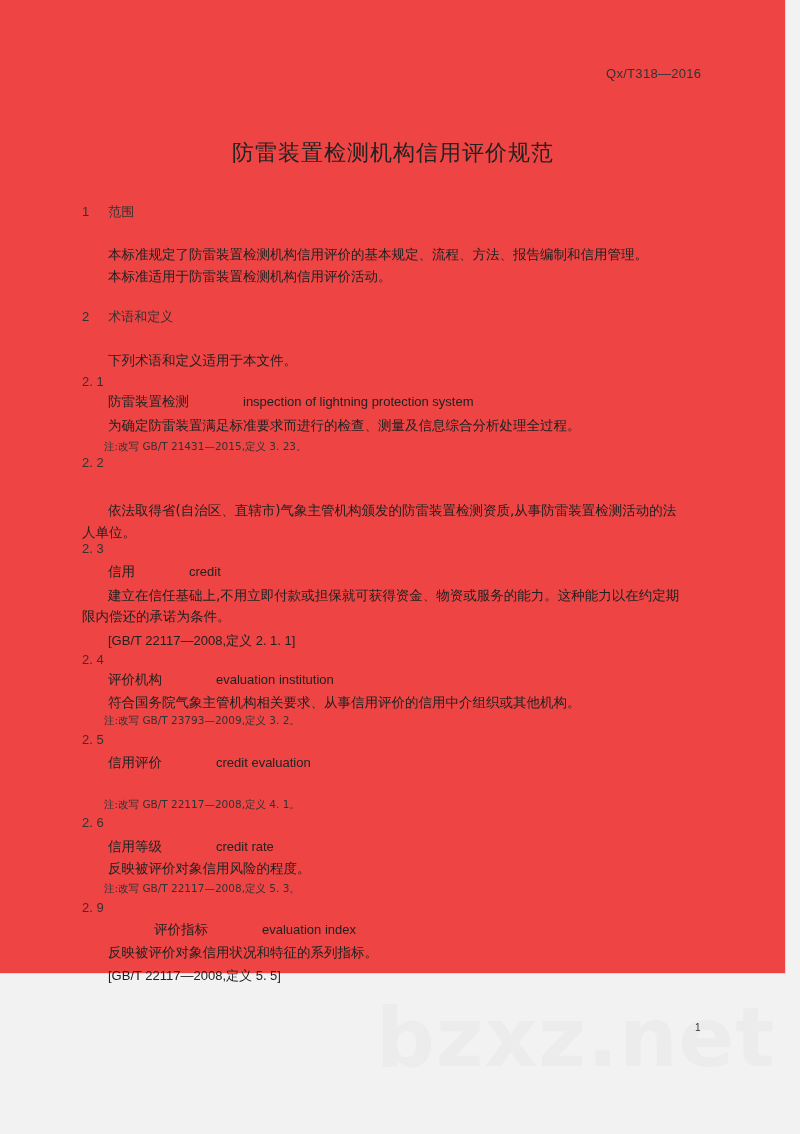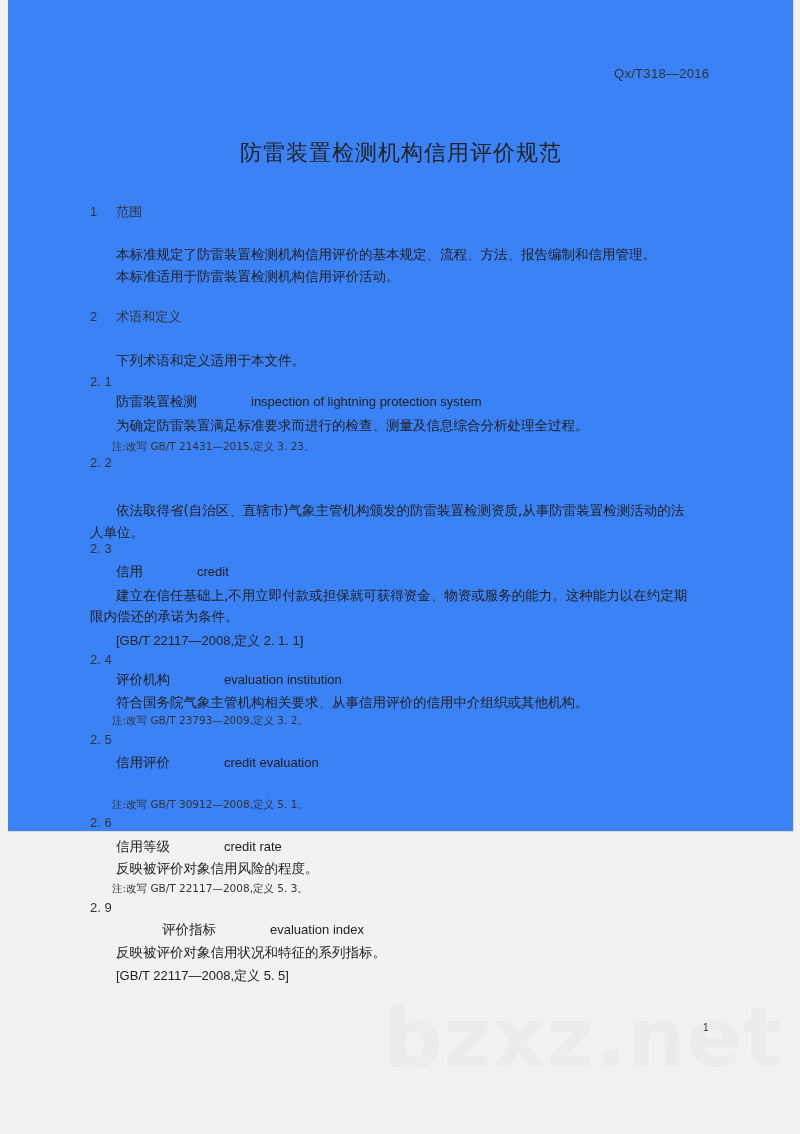--- a/index.html
+++ b/index.html
@@ -8,23 +8,23 @@
       background: #f2f2f2;
       overflow: hidden;
     }
     body {
       position: relative;
       font-family: "DejaVu Sans", "Liberation Sans", sans-serif;
       color: #2a2a2a;
     }
     .page {
       position: absolute;
-      left: 8px; top: 0;
-      width: 786px; height: 832px;
-      background: #3b82f6;
+      left: 0; top: 0;
+      width: 786px; height: 974px;
+      background: #ef4444;
       border-right: 1px solid #dcdcdc;
       border-bottom: 1px solid #dcdcdc;
     }
     .abs { position: absolute; white-space: nowrap; }
     .std-code {
       left: 606px; top: 66px;
       font-family: "Liberation Sans", sans-serif;
       font-size: 13px; color: #333;
       letter-spacing: 0.3px;
     }
@@ -127,21 +127,21 @@
   <div class="abs term-name" style="top:671px;">
     <span>评价机构</span><span class="en">evaluation institution</span>
   </div>
   <div class="abs body-text" style="top:694px;">符合国务院气象主管机构相关要求、从事信用评价的信用中介组织或其他机构。</div>
   <div class="abs note" style="top:714px;">注:改写 GB/T 23793—2009,定义 3. 2。</div>
 
   <div class="abs term-num" style="top:732px;">2. 5</div>
   <div class="abs term-name" style="top:754px;">
     <span>信用评价</span><span class="en">credit evaluation</span>
   </div>
-  <div class="abs note" style="top:798px;">注:改写 GB/T 30912—2008,定义 5. 1。</div>
+  <div class="abs note" style="top:798px;">注:改写 GB/T 22117—2008,定义 4. 1。</div>
 
   <div class="abs term-num" style="top:815px;">2. 6</div>
   <div class="abs term-name" style="top:838px;">
     <span>信用等级</span><span class="en">credit rate</span>
   </div>
   <div class="abs body-text" style="top:860px;">反映被评价对象信用风险的程度。</div>
   <div class="abs note" style="top:882px;">注:改写 GB/T 22117—2008,定义 5. 3。</div>
 
   <div class="abs term-num" style="top:900px;">2. 9</div>
   <div class="abs term-name" style="top:921px;margin-left:46px;">

